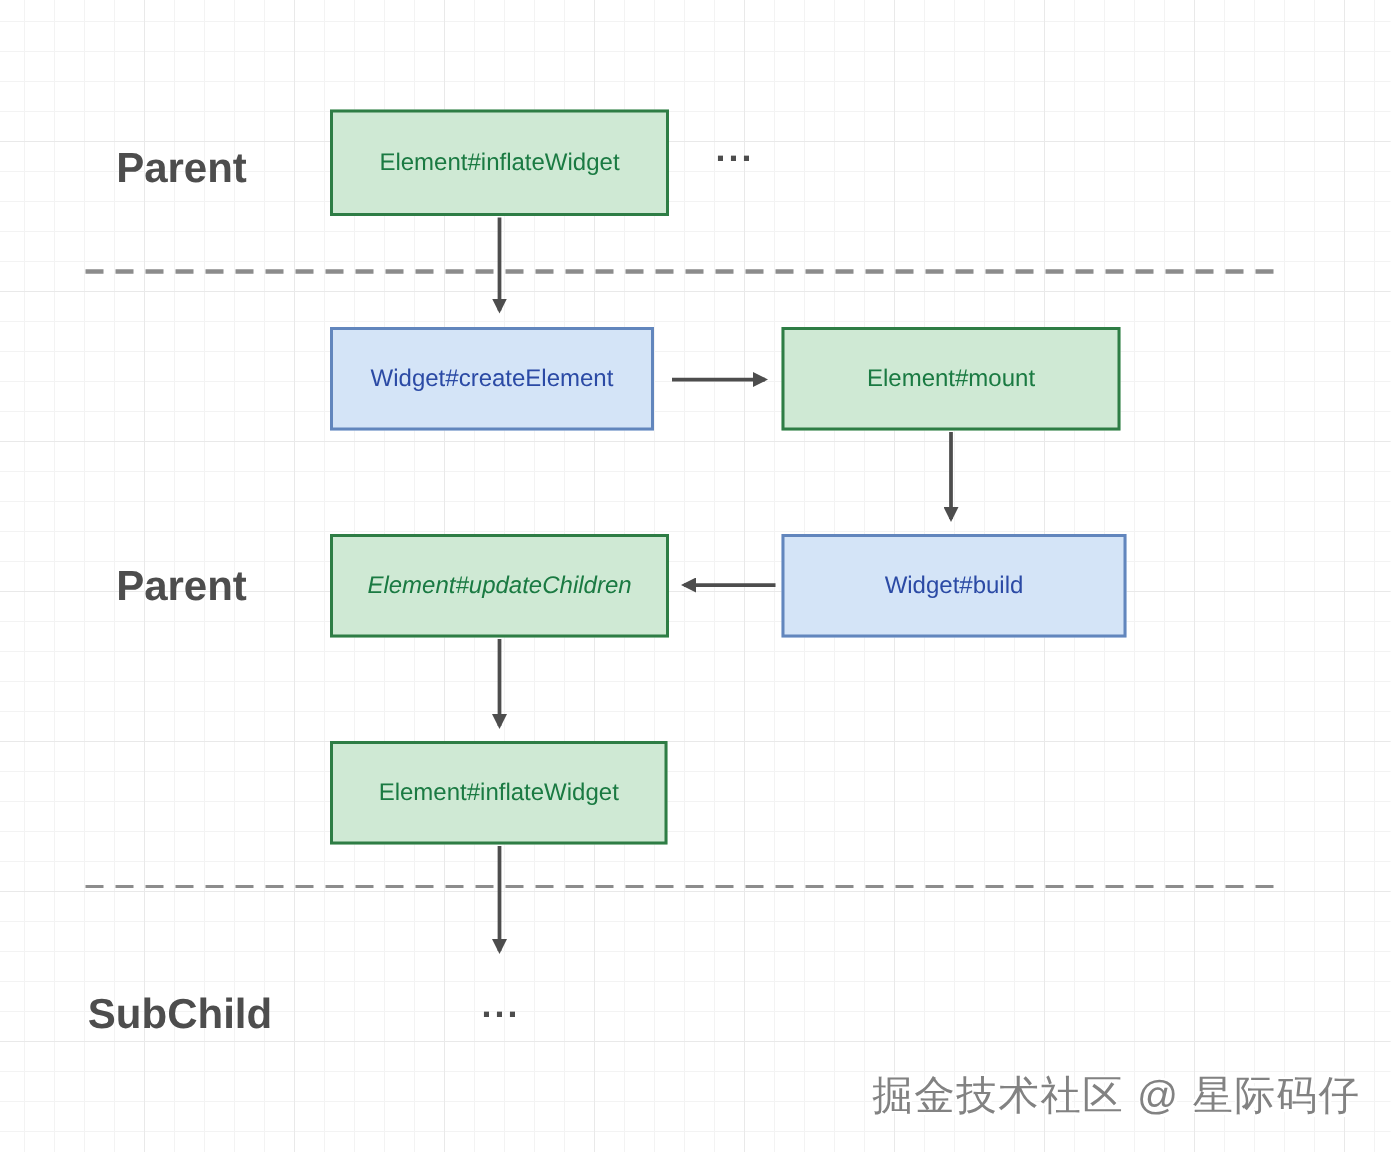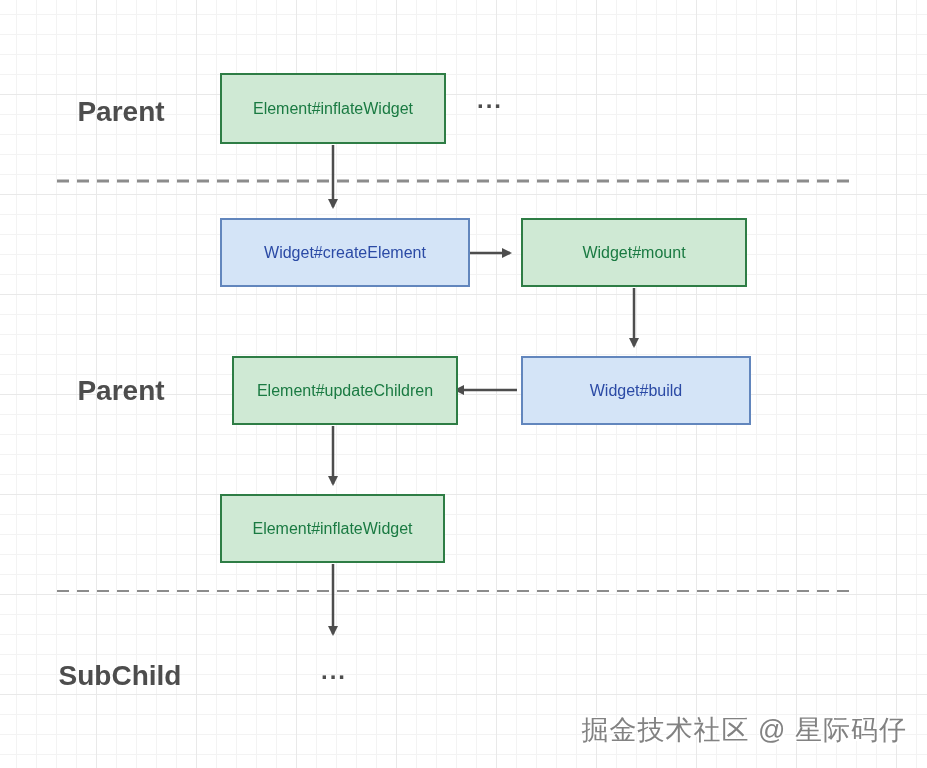--- a/index.html
+++ b/index.html
@@ -111,25 +111,25 @@
     <line class="arrow-line" x1="333" y1="426" x2="333" y2="484" marker-end="url(#ah)"></line>
     <line class="arrow-line" x1="333" y1="564" x2="333" y2="634" marker-end="url(#ah)"></line>
   </svg>
 
   <div class="lane-label" style="left:60px; top:97px; width:122px;text-align:center;">Parent</div>
   <div class="lane-label" style="left:60px; top:376px; width:122px;">Parent</div>
   <div class="lane-label" style="left:50px; top:661px; width:140px;">SubChild</div>
 
   <div class="node green" style="left:220px; top:73px; width:226px; height:71px;">Element#inflateWidget</div>
 
-  <div class="node blue" style="left:220px; top:218px; width:250px; height:69px;">Widget#createElement</div>
+  <div class="node blue" style="left:220px; top:218px; width:216px; height:69px;">Widget#createElement</div>
 
-  <div class="node green" style="left:521px; top:218px; width:226px; height:69px;">Widget#mount</div>
+  <div class="node green" style="left:521px; top:218px; width:226px; height:69px;">Element#mount</div>
 
-  <div class="node green" style="left:232px; top:356px; width:226px; height:69px;">Element#updateChildren</div>
+  <div class="node green" style="left:220px; top:356px; width:226px; height:69px;font-style:italic;">Element#updateChildren</div>
 
   <div class="node blue" style="left:521px; top:356px; width:230px; height:69px;">Widget#build</div>
 
   <div class="node green" style="left:220px; top:494px; width:225px; height:69px;">Element#inflateWidget</div>
 
   <div class="ellipsis" style="left:468px; top:88px; width:44px;">...</div>
   <div class="ellipsis" style="left:312px; top:659px; width:44px;">...</div>
 
   <div class="watermark">掘金技术社区 @ 星际码仔</div>
 

